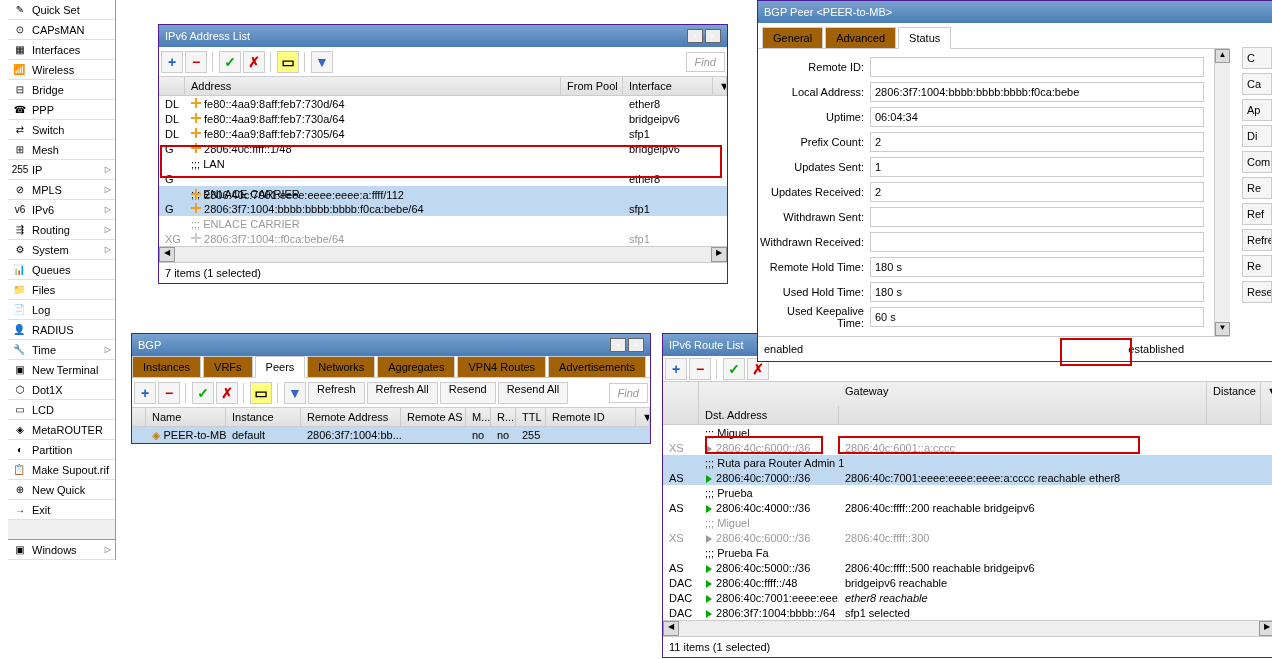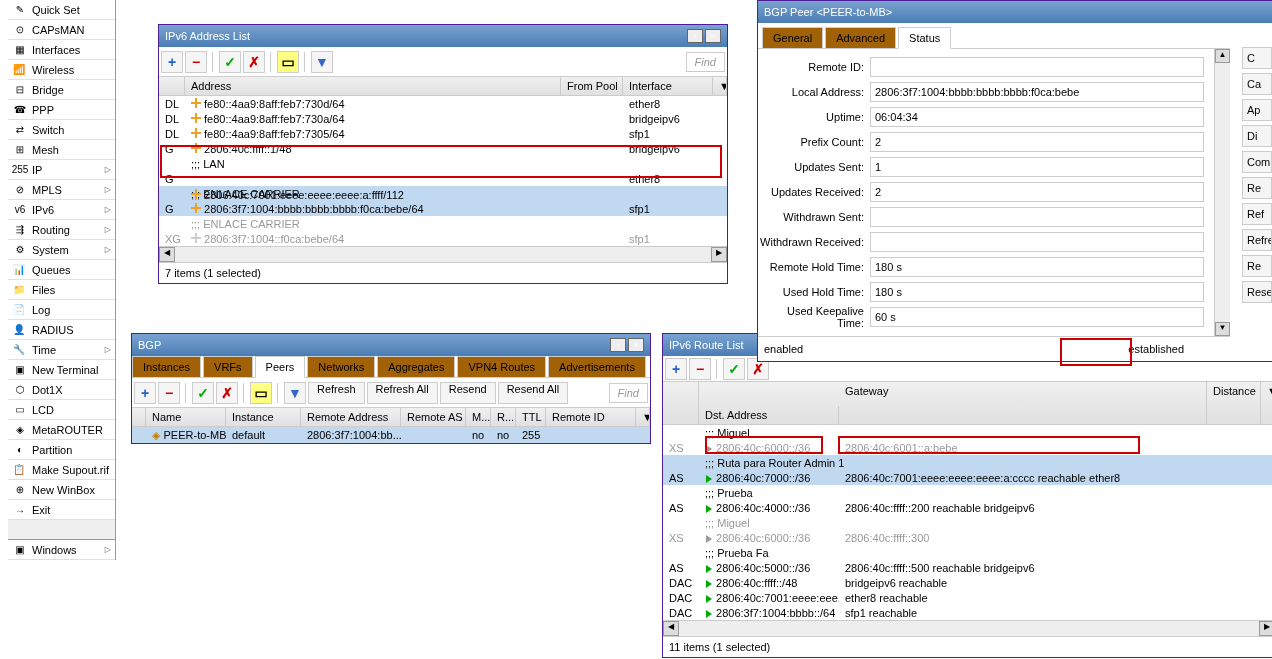--- a/index.html
+++ b/index.html
@@ -168,21 +168,21 @@
     <div class="sidebar-item">
       <span class="sidebar-icon">◐</span>
       <span>Partition</span>
     </div>
     <div class="sidebar-item">
       <span class="sidebar-icon">📋</span>
       <span>Make Supout.rif</span>
     </div>
     <div class="sidebar-item">
       <span class="sidebar-icon">⊕</span>
-      <span>New WinBox</span>
+      <span>New Quick</span>
     </div>
     <div class="sidebar-item">
       <span class="sidebar-icon">→</span>
       <span>Exit</span>
     </div>
     <div class="sidebar-sep"></div>
     <div class="sidebar-item">
       <span class="sidebar-icon">▣</span>
       <span>Windows</span>
       <span class="sidebar-arrow">▷</span>
@@ -363,21 +363,21 @@
     <div class="th" style="width:14px;">▼</div>
   </div>
   <div id="route-rows">
       <div class="row">
         <div class="cell" style="width:36px;"></div>
         <div class="cell" style="flex:1;">;;; Miguel</div>
       </div>
       <div class="row dim">
         <div class="cell" style="width:36px;">XS</div>
         <div class="cell" style="width:140px;"><span class="tri gray"></span> 2806:40c:6000::/36</div>
-        <div class="cell" style="flex:1;">2806:40c:6001::a:bebe</div>
+        <div class="cell" style="flex:1;">2806:40c:6001::a:cccc</div>
         <div class="cell" style="width:54px;"></div>
       </div>
       <div class="row selected">
         <div class="cell" style="width:36px;"></div>
         <div class="cell" style="flex:1;">;;; Ruta para Router Admin 1</div>
       </div>
       <div class="row selected">
         <div class="cell" style="width:36px;">AS</div>
         <div class="cell" style="width:140px;"><span class="tri green"></span> 2806:40c:7000::/36</div>
         <div class="cell" style="flex:1;">2806:40c:7001:eeee:eeee:eeee:a:cccc reachable ether8</div>
@@ -415,27 +415,27 @@
       </div>
       <div class="row">
         <div class="cell" style="width:36px;">DAC</div>
         <div class="cell" style="width:140px;"><span class="tri green"></span> 2806:40c:ffff::/48</div>
         <div class="cell" style="flex:1;">bridgeipv6 reachable</div>
         <div class="cell" style="width:54px;"></div>
       </div>
       <div class="row">
         <div class="cell" style="width:36px;">DAC</div>
         <div class="cell" style="width:140px;"><span class="tri green"></span> 2806:40c:7001:eeee:eee...</div>
-        <div class="cell" style="flex:1;">ether8 reachable</div>
+        <div class="cell" style="flex:1;font-style:italic;">ether8 reachable</div>
         <div class="cell" style="width:54px;"></div>
       </div>
       <div class="row">
         <div class="cell" style="width:36px;">DAC</div>
         <div class="cell" style="width:140px;"><span class="tri green"></span> 2806:3f7:1004:bbbb::/64</div>
-        <div class="cell" style="flex:1;">sfp1 reachable</div>
+        <div class="cell" style="flex:1;">sfp1 selected</div>
         <div class="cell" style="width:54px;"></div>
       </div>
     </div>
   <div class="scrollbar-h">
     <div class="sb-arrow">◀</div>
       <div class="sb-track"></div>
       <div class="sb-arrow">▶</div>
   </div>
   <div class="status-footer">11 items (1 selected)</div>
 </div>

